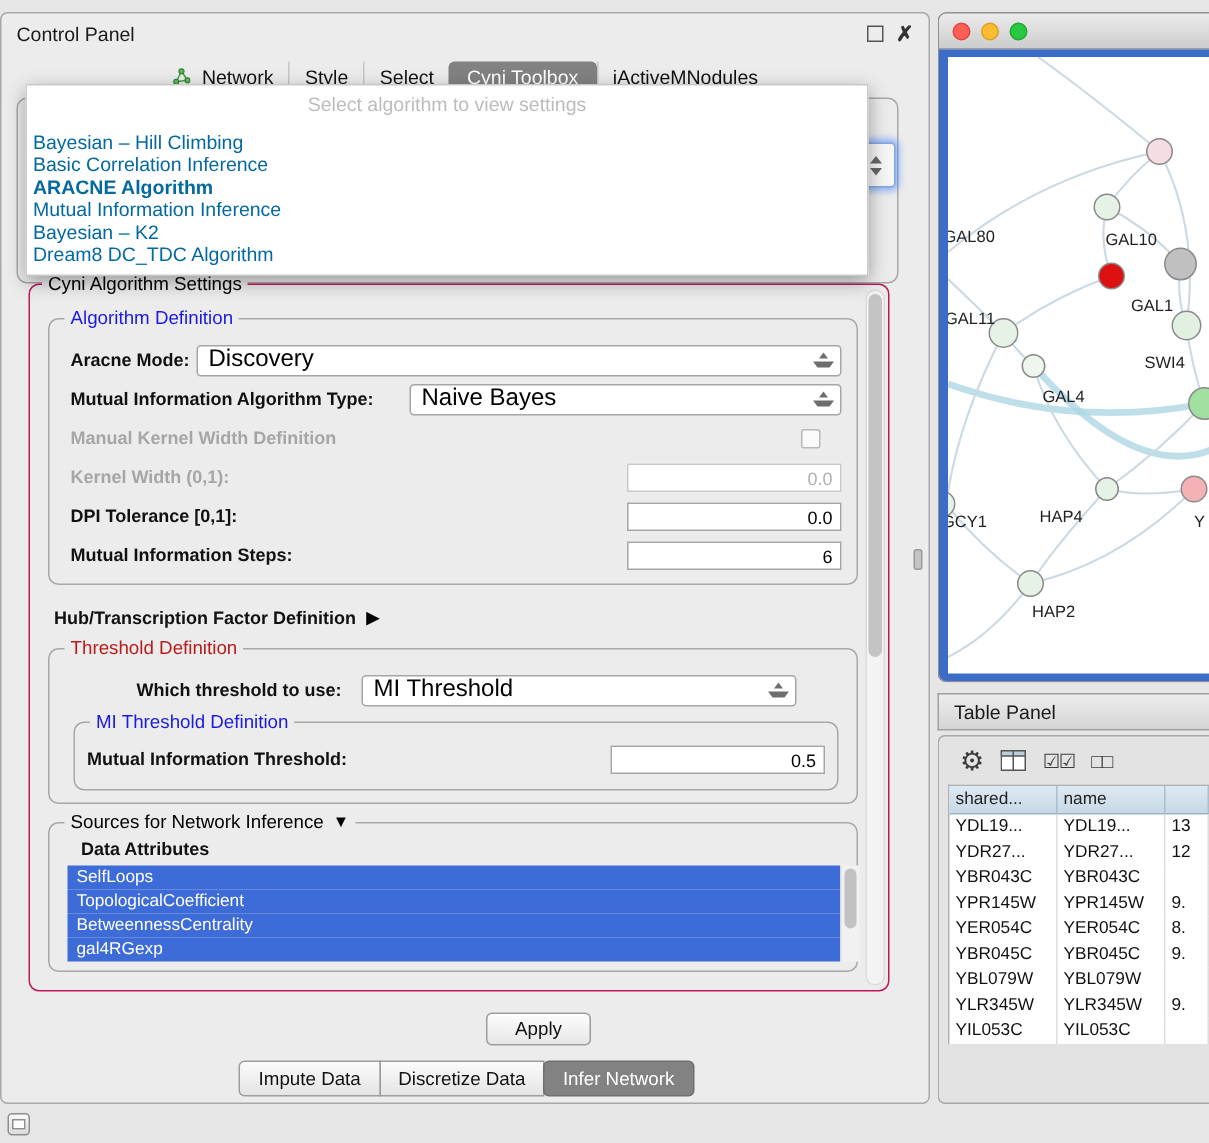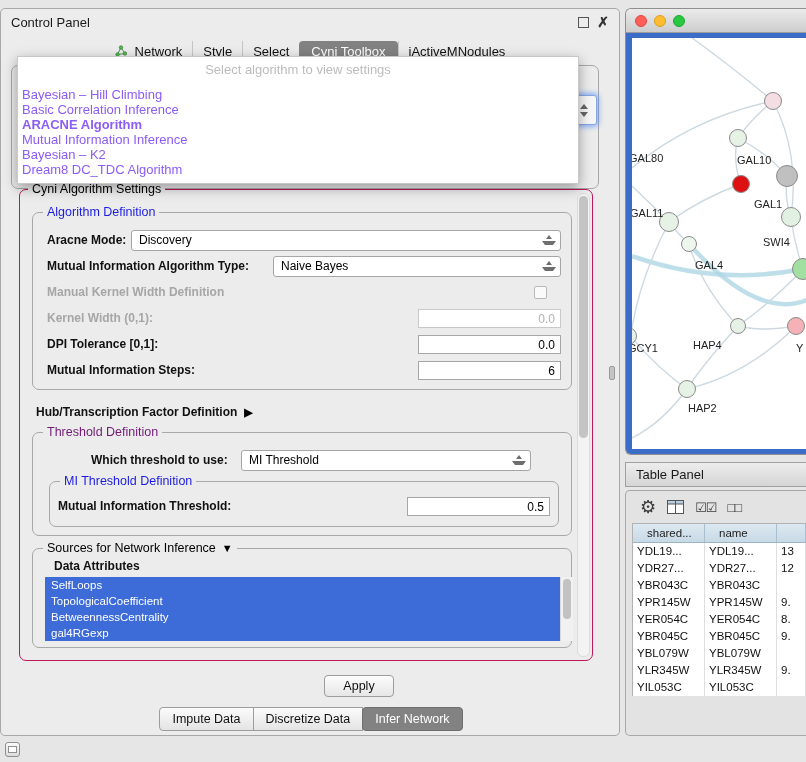--- a/index.html
+++ b/index.html
@@ -36,41 +36,41 @@
   .spinner-frag .arr-up{border:4px solid transparent;border-bottom:5px solid #666;border-top:0;}
   .spinner-frag .arr-dn{border:4px solid transparent;border-top:5px solid #666;border-bottom:0;}
 
   
   .algo-popup{
     position:absolute;left:16px;top:47px;width:562px;background:#ffffff;
     border:1px solid #c9c9c9;box-shadow:0 4px 12px rgba(0,0,0,.35);z-index:5;
     padding-bottom:6px;box-sizing:border-box;
   }
   .popup-placeholder{text-align:center;color:#bcbcbc;font-size:13px;padding:5px 0 10px;}
-  .popup-item{font-size:13px;line-height:15px;height:15px;padding-left:4px;color:#8b5cf6;white-space:nowrap;}
+  .popup-item{font-size:13px;line-height:15px;height:15px;padding-left:4px;color:#0369a1;white-space:nowrap;}
   .popup-item.sel{font-weight:bold;}
 
   
   .settings-box{position:absolute;left:18px;top:180px;width:574px;height:472px;border:1px solid #be185d;border-radius:7px;box-sizing:border-box;}
   .sb-title{position:absolute;top:-8px;left:8px;background:#ececec;padding:0 4px;font-size:12.5px;color:#000;}
   .sb-content{position:absolute;left:0;top:0;right:16px;bottom:0;padding:22px 4px 0 12px;box-sizing:border-box;overflow:hidden;}
   .sb-scroll{position:absolute;top:3px;right:2px;bottom:3px;width:13px;background:#f3f3f3;border:1px solid #dcdcdc;border-radius:6px;box-sizing:border-box;}
   .sb-thumb{position:absolute;left:1px;top:2px;width:9px;height:242px;background:#c4c4c4;border-radius:5px;}
 
   .gb{position:relative;border:1px solid #a8a8a8;border-radius:7px;padding:14px 10px 6px 14px;margin-bottom:12px;box-sizing:border-box;}
   .gb-title{position:absolute;top:-8px;left:10px;background:#ececec;padding:0 4px;font-size:12.5px;color:#000;white-space:nowrap;}
   .gb-title.blue{color:#1b1be0;}
-  .gb-title.green{color:#701a75;}
+  .gb-title.green{color:#b91c1c;}
   .f-row{display:flex;align-items:center;height:26px;}
   .f-label{font-weight:bold;font-size:12px;color:#111;}
   .f-label.disabled{color:#a6a6a6;}
   .spacer{flex:1;}
   .combo{
     height:21px;background:#fff;border:1px solid #a6a6a6;border-radius:3px;
-    display:flex;align-items:center;padding-left:7px;font-size:12px;color:#000;box-sizing:border-box;
+    display:flex;align-items:center;padding-left:7px;font-size:16px;color:#000;box-sizing:border-box;
   }
   .combo .combo-arrows{margin-left:auto;margin-right:4px;display:flex;flex-direction:column;align-items:center;gap:2px;}
   .combo .tu{display:block;width:0;height:0;border:3.5px solid transparent;border-bottom:4.5px solid #6e6e6e;border-top:0;}
   .combo .td{display:block;width:0;height:0;border:3.5px solid transparent;border-top:4.5px solid #6e6e6e;border-bottom:0;}
   .w430{width:430px;} .w288{width:288px;} .w290{width:290px;}
   .tfield{
     width:143px;height:19px;line-height:19px;background:#fff;border:1px solid #a6a6a6;
     text-align:right;padding:0 5px;font-size:12px;color:#000;box-sizing:border-box;
   }
   .tfield.disabled{color:#b0b0b0;border-color:#c9c9c9;}
@@ -127,21 +127,21 @@
     position:absolute;left:625px;top:490px;width:181px;height:246px;
     background:#e3e3e3;border:1px solid #a8a8a8;border-right:none;border-radius:5px 0 0 5px;
     box-sizing:border-box;overflow:hidden;
   }
   .tp-toolbar{height:32px;display:flex;align-items:center;gap:11px;padding-left:14px;}
   .tp-icon{color:#3c3c3c;}
   .tp-icon.gear{font-size:18px;line-height:18px;}
   .tp-icon.checks,.tp-icon.boxes{font-size:13px;letter-spacing:-1px;}
   .tp-table{margin-left:6px;background:#fff;border-top:1px solid #b2b2b2;border-left:1px solid #b2b2b2;}
   .tp-head{display:grid;grid-template-columns:72px 72px minmax(0,1fr);background:linear-gradient(#dde9f2,#c7d9e6);border-bottom:1px solid #9db4c4;}
-  .th{font-size:11.5px;color:#222;padding:3px 4px;border-right:1px solid #a9bfcf;white-space:nowrap;overflow:hidden;box-sizing:border-box;margin-left:10px;}
+  .th{font-size:11.5px;color:#222;padding:3px 4px;border-right:1px solid #a9bfcf;white-space:nowrap;overflow:hidden;box-sizing:border-box;}
   .tr{display:grid;grid-template-columns:72px 72px minmax(0,1fr);height:17px;}
   .td{font-size:11.5px;color:#111;line-height:17px;padding:0 4px;border-right:1px solid #dedede;white-space:nowrap;overflow:hidden;box-sizing:border-box;}
 
   .corner-icon{position:absolute;left:5px;top:742px;width:15px;height:15px;border:1px solid #8f8f8f;border-radius:3px;background:linear-gradient(#fafafa,#dcdcdc);box-sizing:border-box;}
   .corner-icon:after{content:"";display:block;margin:3px auto 0;width:7px;height:5px;background:#fff;border:1px solid #8f8f8f;}
   .splitter-grip{position:absolute;left:609px;top:366px;width:6px;height:14px;background:#c4c4c4;border:1px solid #9a9a9a;border-radius:2px;box-sizing:border-box;}
 </style>
 </head>
 <body>
 

